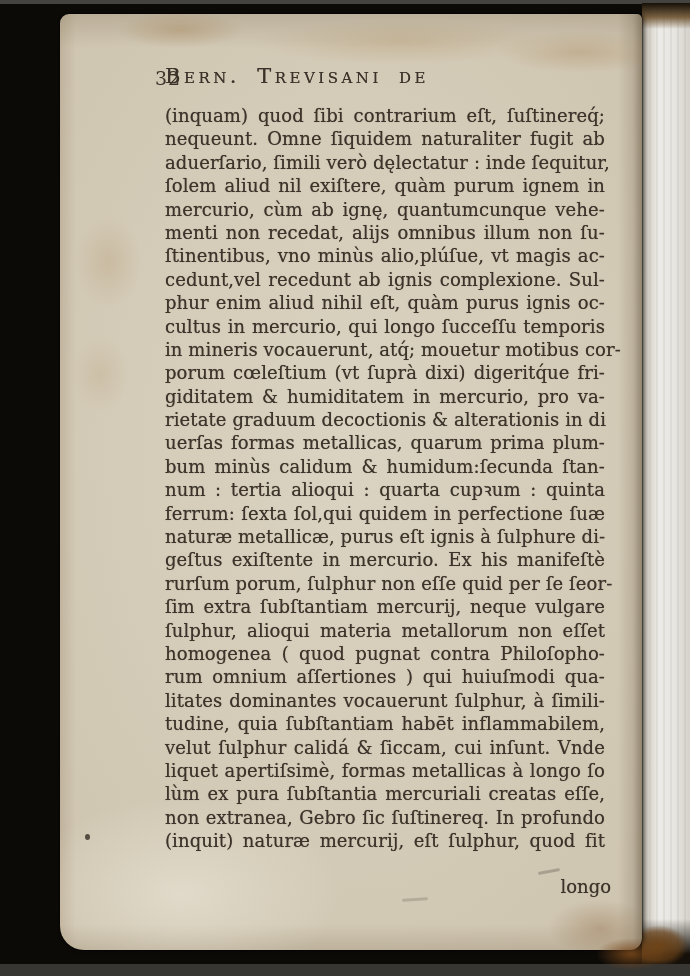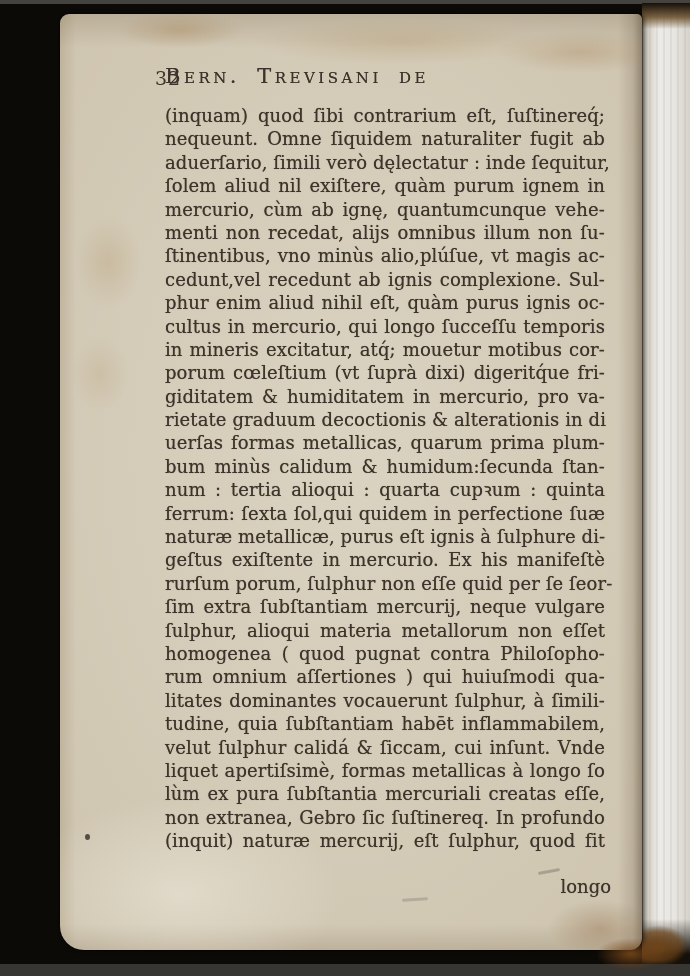--- a/index.html
+++ b/index.html
@@ -86,21 +86,21 @@
         <div class="line">(inquam) quod ſibi contrarium eſt, ſuſtinereq́;</div>
         <div class="line">nequeunt. Omne ſiquidem naturaliter fugit ab</div>
         <div class="line">aduerſario, ſimili verò dęlectatur : inde ſequitur,</div>
         <div class="line">ſolem aliud nil exiſtere, quàm purum ignem in</div>
         <div class="line">mercurio, cùm ab ignę, quantumcunque vehe-</div>
         <div class="line">menti non recedat, alijs omnibus illum non ſu-</div>
         <div class="line">ſtinentibus, vno minùs alio,plúſue, vt magis ac-</div>
         <div class="line">cedunt,vel recedunt ab ignis complexione. Sul-</div>
         <div class="line">phur enim aliud nihil eſt, quàm purus ignis oc-</div>
         <div class="line">cultus in mercurio, qui longo ſucceſſu temporis</div>
-        <div class="line">in mineris excitatur, atq́; mouetur motibus cor-</div>
+        <div class="line">in mineris vocauerunt, atq́; mouetur motibus cor-</div>
         <div class="line">porum cœleſtium (vt ſuprà dixi) digeritq́ue fri-</div>
         <div class="line">giditatem &amp; humiditatem in mercurio, pro va-</div>
         <div class="line">rietate graduum decoctionis &amp; alterationis in di</div>
         <div class="line">uerſas formas metallicas, quarum prima plum-</div>
         <div class="line">bum minùs calidum &amp; humidum:ſecunda ſtan-</div>
         <div class="line">num : tertia alioqui : quarta cupꝛum : quinta</div>
         <div class="line">ferrum: ſexta ſol,qui quidem in perfectione ſuæ</div>
         <div class="line">naturæ metallicæ, purus eſt ignis à ſulphure di-</div>
         <div class="line">geſtus exiſtente in mercurio. Ex his manifeſtè</div>
         <div class="line">rurſum porum, ſulphur non eſſe quid per ſe ſeor-</div>

